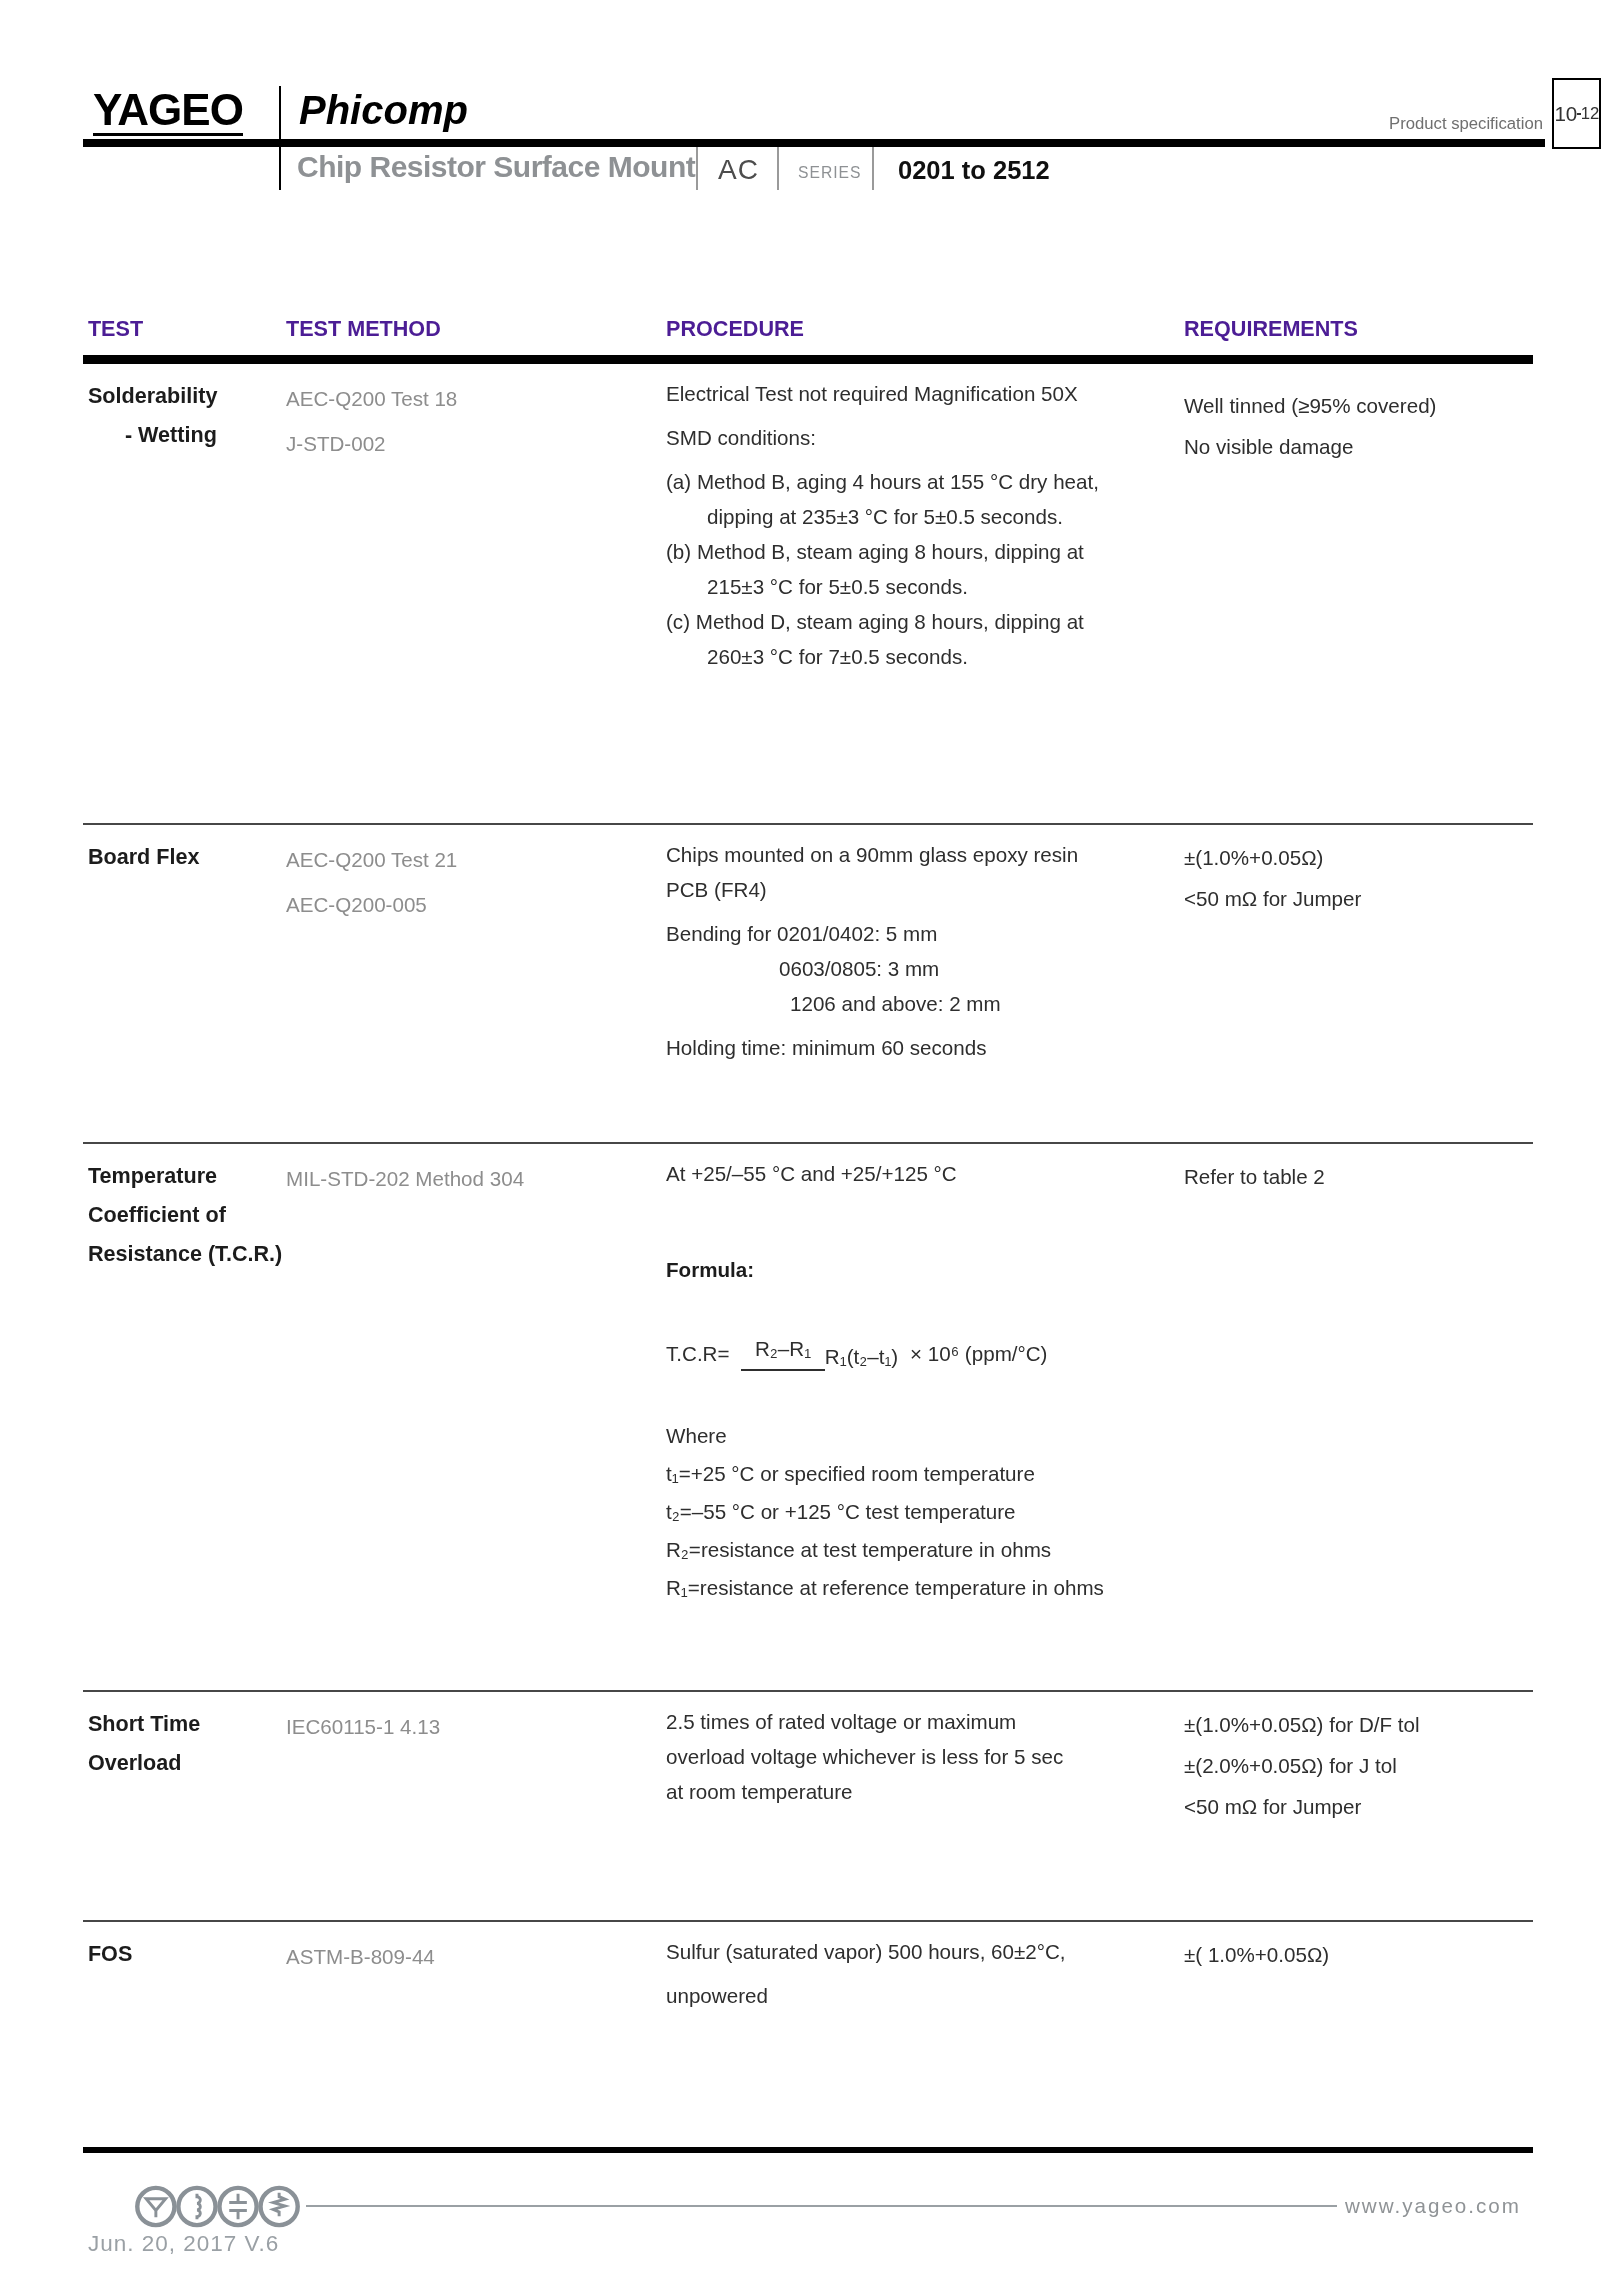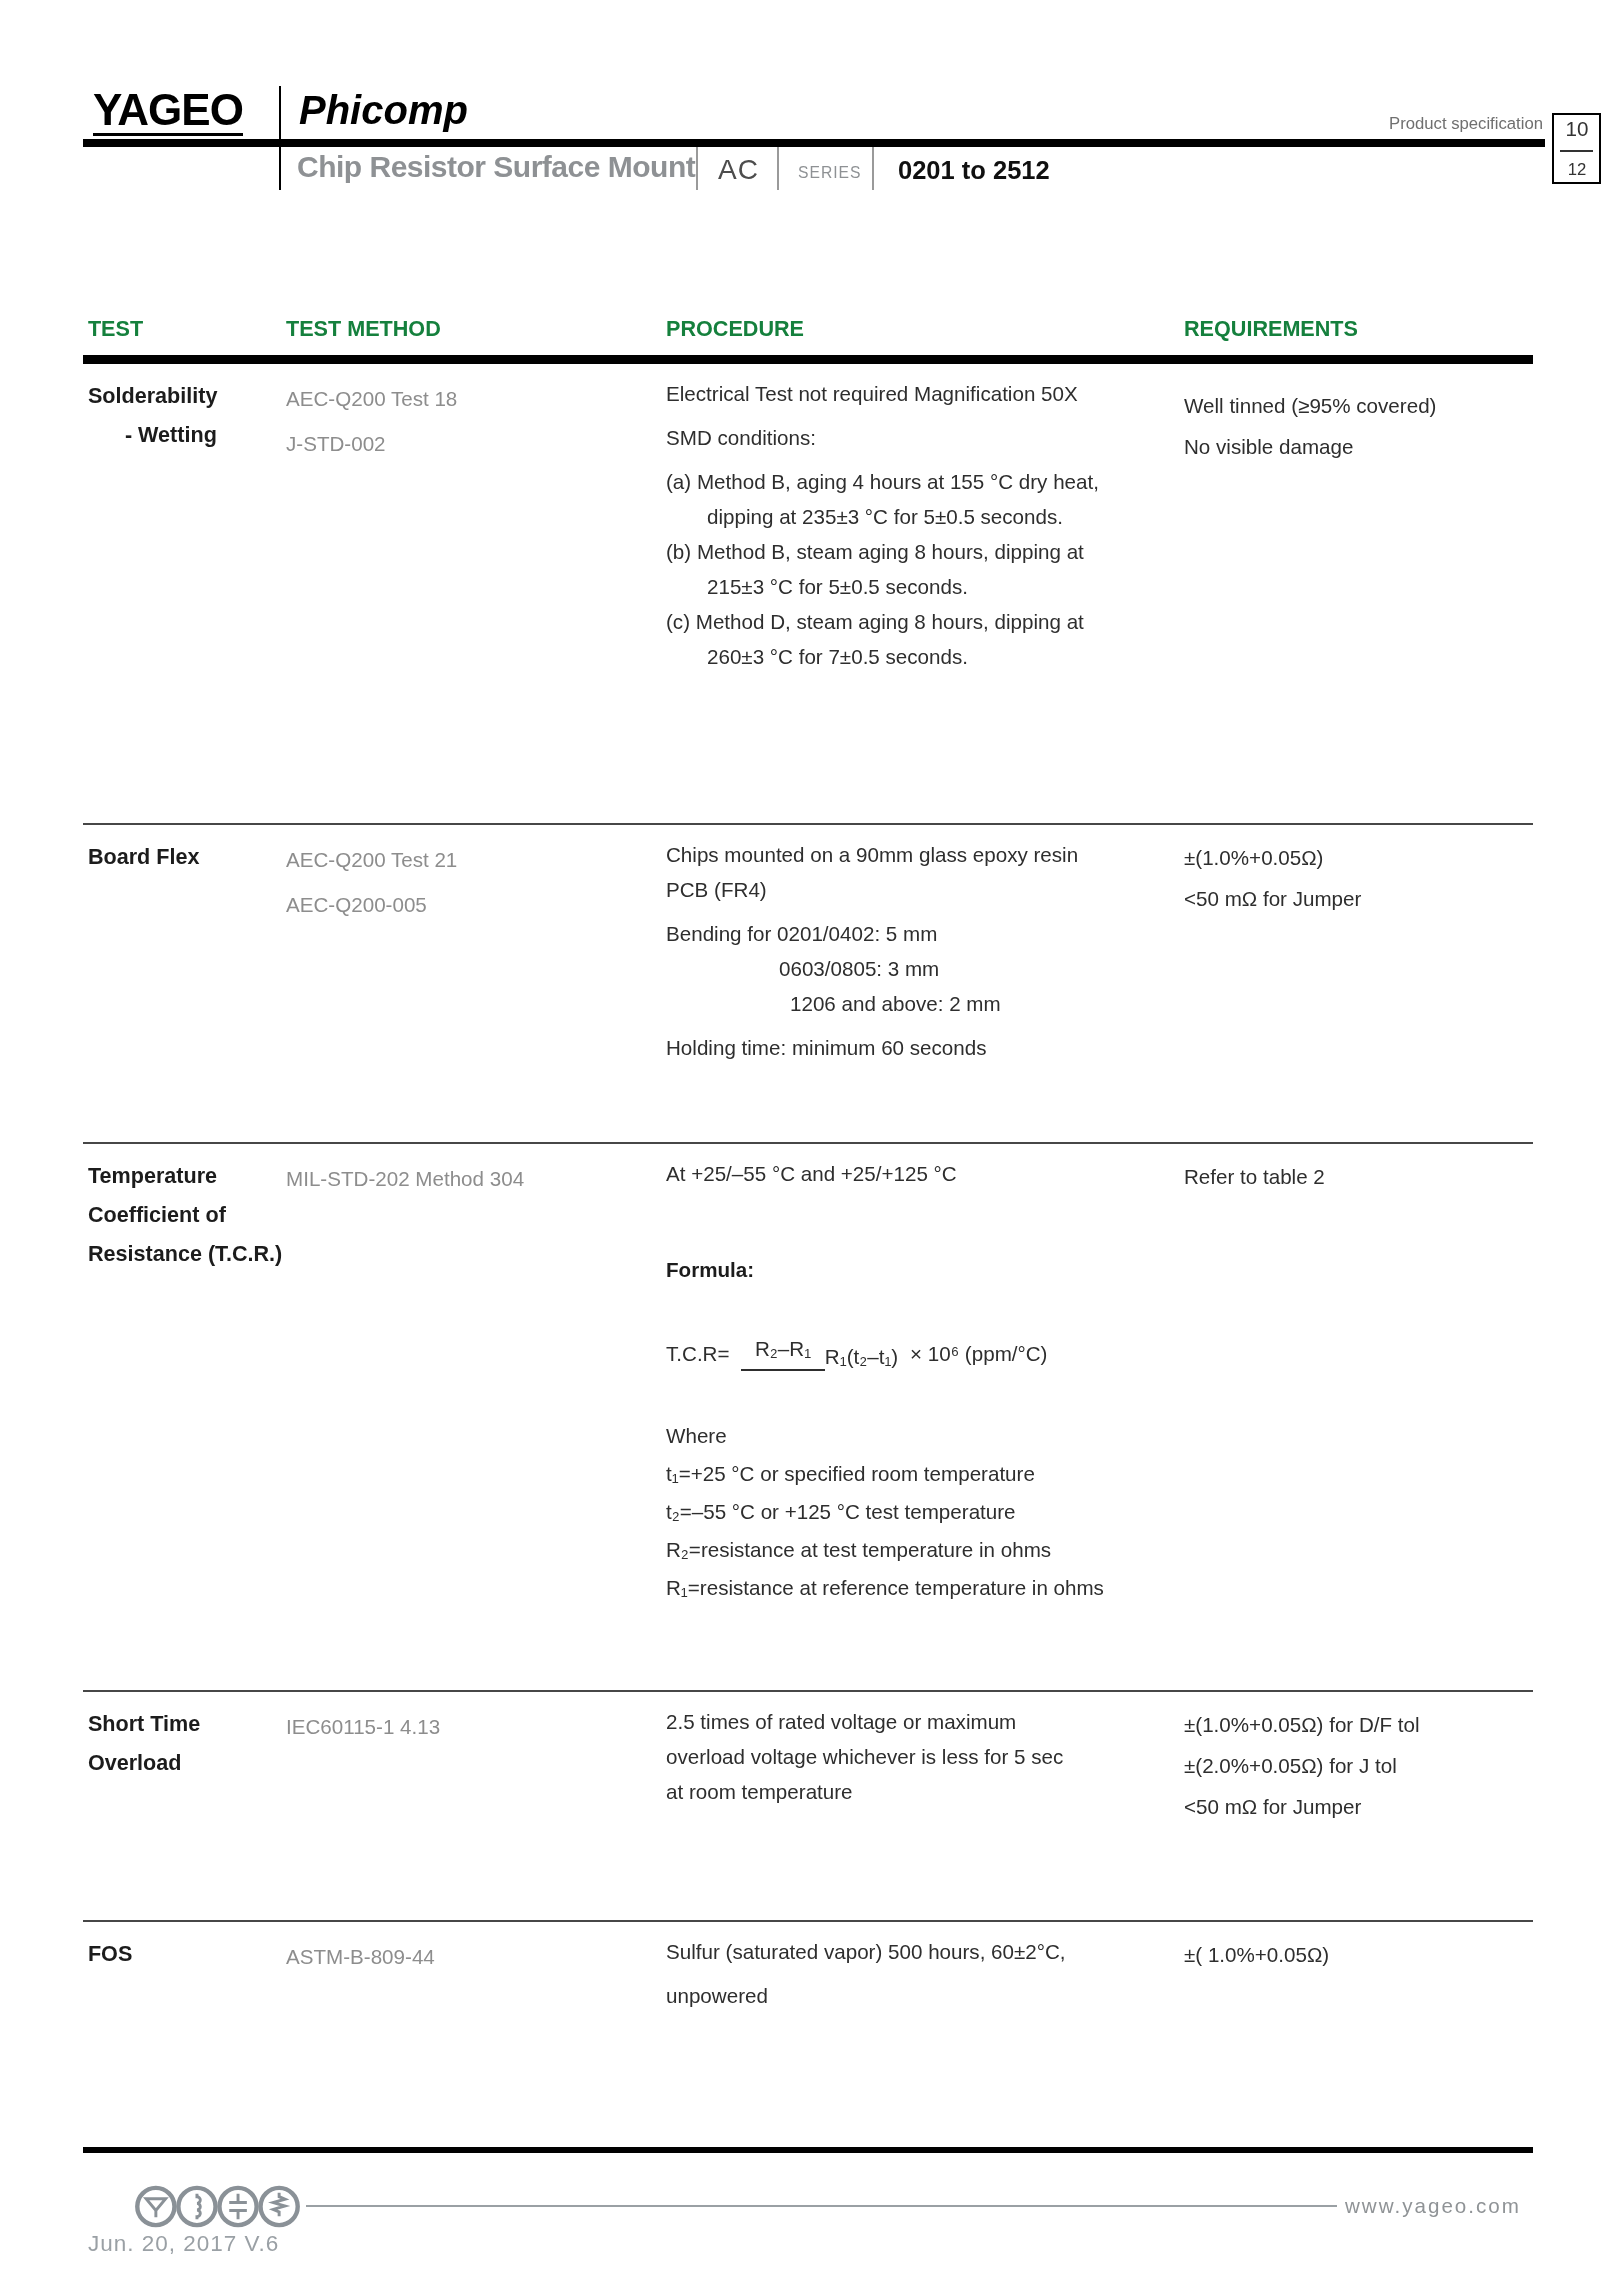--- a/index.html
+++ b/index.html
@@ -10,38 +10,38 @@
   }
   .abs{position:absolute;}
 
   
   .yageo{left:93px;top:88px;font-size:44px;font-weight:800;letter-spacing:-1px;color:#000;
          border-bottom:3.9px solid #000;padding-bottom:1px;line-height:1;}
   .phicomp{left:299px;top:90px;font-size:40px;font-weight:700;font-style:italic;color:#000;line-height:1;}
   .logo-vline{left:279px;top:86px;width:2px;height:104px;background:#000;}
   .rule-top{left:83px;top:139px;width:1462px;height:7.8px;background:#000;}
   .spec-label{top:114px;right:78px;font-size:16.7px;color:#6f6f6f;}
-  .page-box{top:113px;right:19.6px;width:49px;height:71px;border:2px solid #000;background:#fff;
-            display:flex;flex-direction:column;align-items:center;justify-content:space-between;
-            padding:2px 0;box-sizing:border-box;}
+  .page-box{top:78px;right:19.6px;width:49px;height:71px;border:2px solid #000;background:#fff;
+            display:flex;flex-direction:row;align-items:center;justify-content:space-between;
+            padding:17px 0;box-sizing:border-box;}
   .page-box .pb-cur{font-size:20.6px;color:#333;}
   .page-box .pb-line{width:33px;height:2px;background:#333;}
   .page-box .pb-tot{font-size:16.7px;color:#333;}
   .product-line{left:297px;top:150px;font-size:30px;font-weight:700;color:#8e9194;letter-spacing:-0.5px;}
   .sub-vl{width:2px;background:#9a9a9a;top:147px;height:43px;}
   .vl-a{left:696px;} .vl-b{left:777px;} .vl-c{left:872px;}
   .series-code{left:718px;top:154px;font-size:28px;color:#4d4d4d;letter-spacing:1px;}
   .series-label{left:798px;top:164px;font-size:15.7px;color:#8e9194;letter-spacing:1px;}
   .size-range{left:898px;top:156px;font-size:25.5px;font-weight:700;color:#101010;}
 
   
   .spec-table{left:83px;top:316px;width:1450px;}
   .tgrid{display:grid;grid-template-columns:203px 380px 518px 349px;}
   .thead{height:39px;align-items:end;}
-  .thead .hcell{font-size:21.6px;font-weight:700;color:#15803d;padding-bottom:16px;}
+  .thead .hcell{font-size:21.6px;font-weight:700;color:#4c1d95;padding-bottom:16px;}
   .hrule{height:8.8px;background:#000;}
   .trow{border-top:2px solid #474747;box-sizing:border-box;}
   .trow.first{border-top:none;}
   .cell{padding-top:12.7px;box-sizing:border-box;}
   .c1{padding-left:4.9px;}
   .r1{min-height:459px;} .r2{min-height:319px;} .r3{min-height:548px;}
   .r4{min-height:230px;} .r5{min-height:228px;}
 
   .t-ln{font-size:21.6px;font-weight:600;color:#1c1c1c;line-height:39px;}
   .t-sub{padding-left:37px;}

